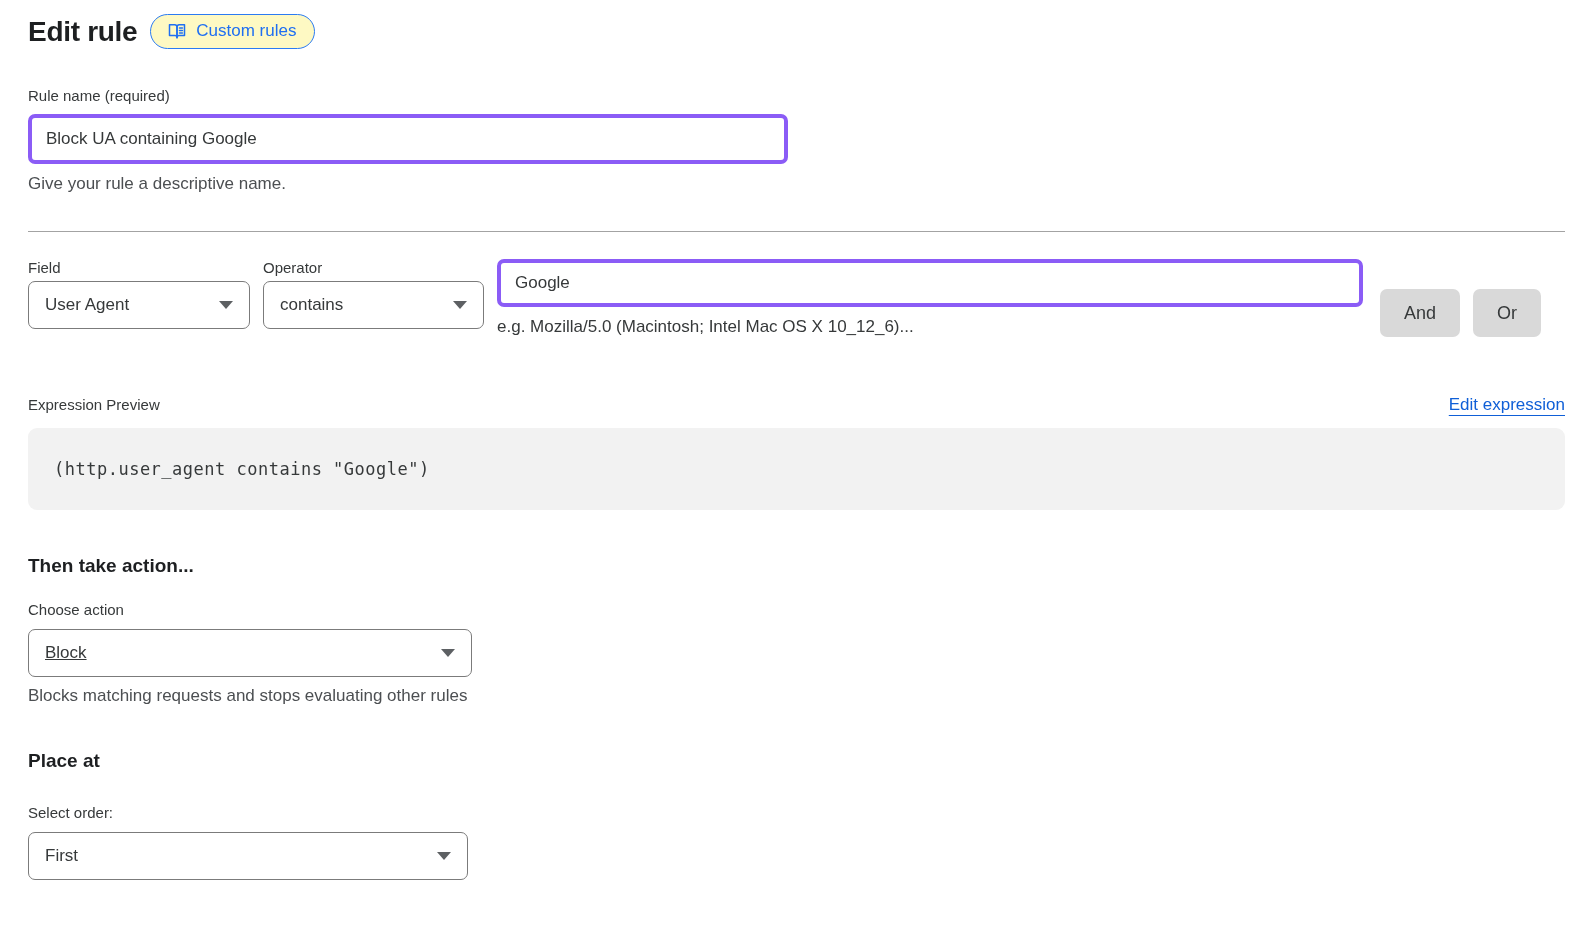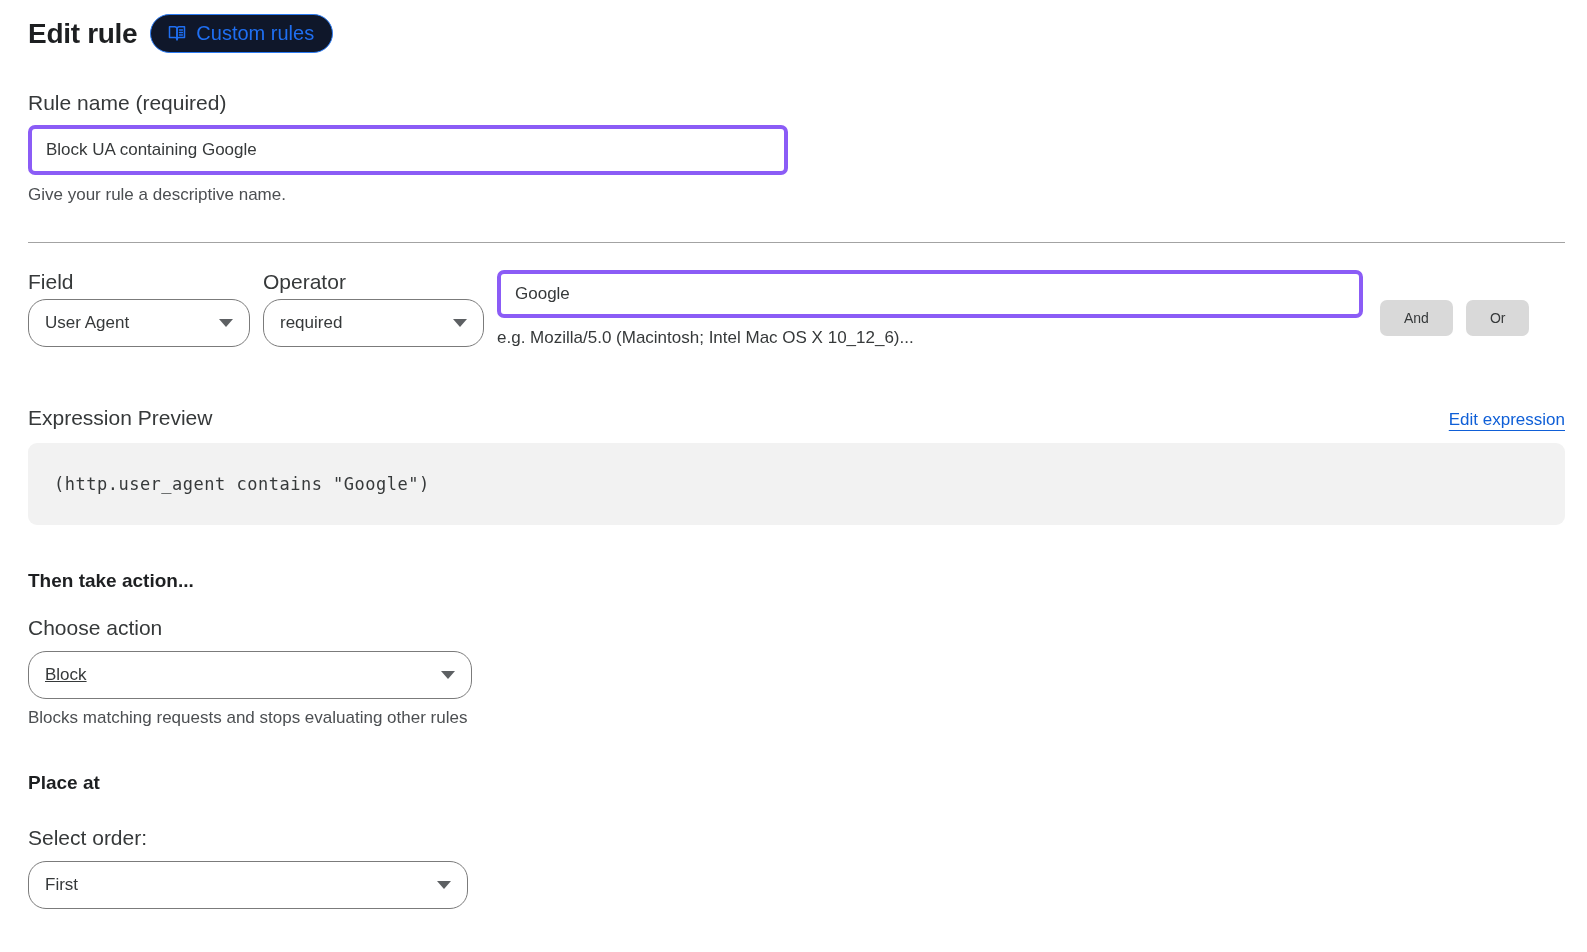--- a/index.html
+++ b/index.html
@@ -26,31 +26,31 @@
     color: #1d1f21;
     letter-spacing: -0.3px;
   }
   .badge-pill {
     display: inline-flex;
     align-items: center;
     gap: 9px;
     border: 1.5px solid #2b7bf3;
     border-radius: 999px;
     padding: 6px 18px 7px 16px;
-    background: #0f172a;
+    background: #fef9c3;
     color: #1f6ff2;
-    font-size: 20px;
+    font-size: 17px;
     cursor: pointer;
     line-height: 1.2;
   }
   .badge-pill svg { display: block; }
 
   
   .field-label {
-    font-size: 21px;
+    font-size: 15px;
     color: #36393a;
   }
   .help-text {
     font-size: 17px;
     color: #4c4f52;
   }
   .text-input {
     display: block;
     height: 50px;
     border: 4px solid #8b5cf6;
@@ -58,21 +58,21 @@
     padding: 0 14px;
     font-size: 17px;
     color: #36393a;
     font-family: "Liberation Sans", "DejaVu Sans", sans-serif;
     background: #fff;
     outline: none;
   }
   .select-box {
     height: 48px;
     border: 1px solid #7b7b7b;
-    border-radius: 18px;
+    border-radius: 7px;
     background: #fff;
     display: flex;
     align-items: center;
     justify-content: space-between;
     padding: 0 16px;
     font-size: 17px;
     color: #36393a;
     cursor: pointer;
   }
   .caret {
@@ -108,26 +108,26 @@
   .col-value    { width: 866px; }
   .value-input  { width: 100%; height: 48px; }
   .value-help   { margin-top: 10px; color: #36393a; }
   .logic-buttons {
     display: flex;
     gap: 13px;
     margin-left: 17px;
     margin-top: 30px; 
   }
   .logic-btn {
-    height: 36px;
+    height: 48px;
     border: none;
     border-radius: 7px;
     background: #d9d9d9;
     color: #36393a;
-    font-size: 14px;
+    font-size: 18px;
     font-family: "Liberation Sans", "DejaVu Sans", sans-serif;
     cursor: pointer;
     padding: 0 24px;
   }
 
   
   .expr-row {
     margin-top: 58px;
     display: flex;
     align-items: baseline;
@@ -201,21 +201,21 @@
       <span class="field-label">Field</span>
       <div class="select-box">
         <span>User Agent</span>
         <span class="caret"></span>
       </div>
     </div>
 
     <div class="cond-col col-operator">
       <span class="field-label">Operator</span>
       <div class="select-box">
-        <span>required</span>
+        <span>contains</span>
         <span class="caret"></span>
       </div>
     </div>
 
     <div class="cond-col col-value">
       <input class="text-input value-input" type="text" value="Google" style="">
       <div class="help-text value-help">e.g. Mozilla/5.0 (Macintosh; Intel Mac OS X 10_12_6)...</div>
     </div>
 
     <div class="logic-buttons">

